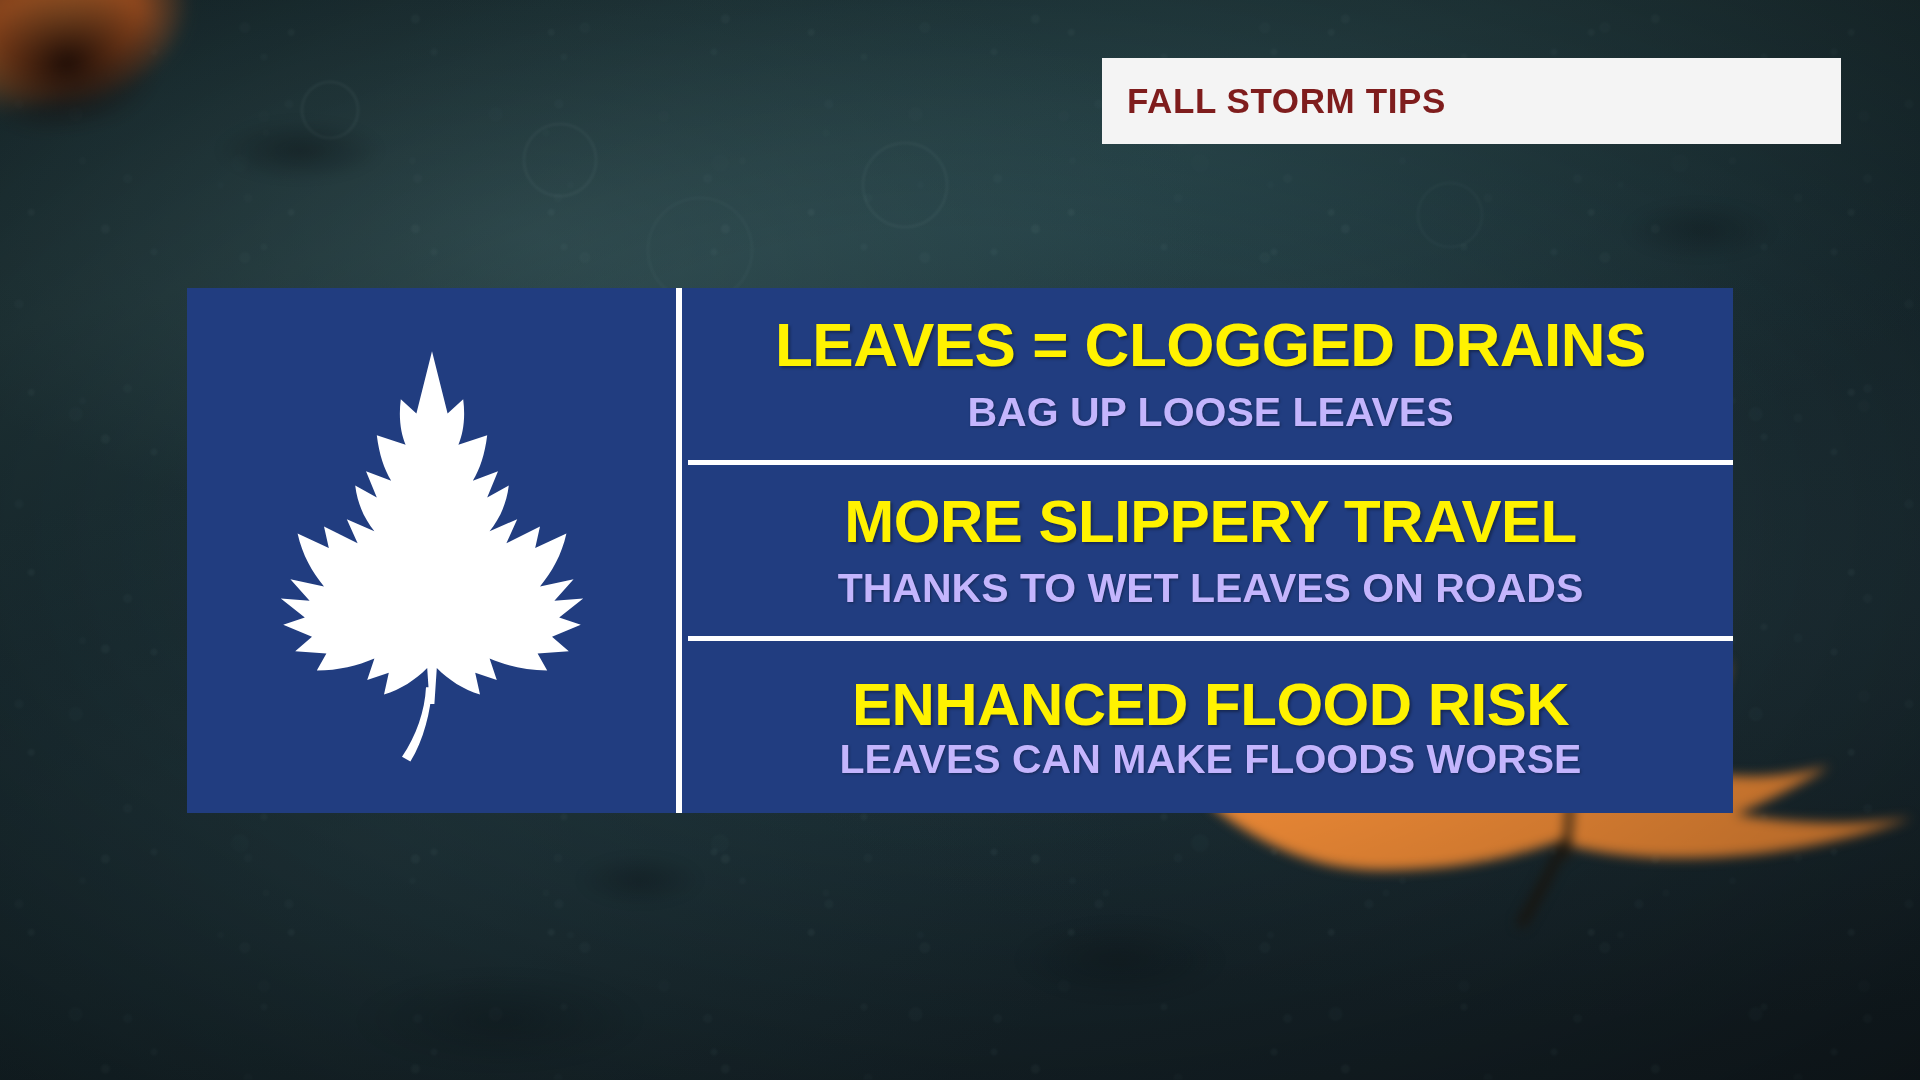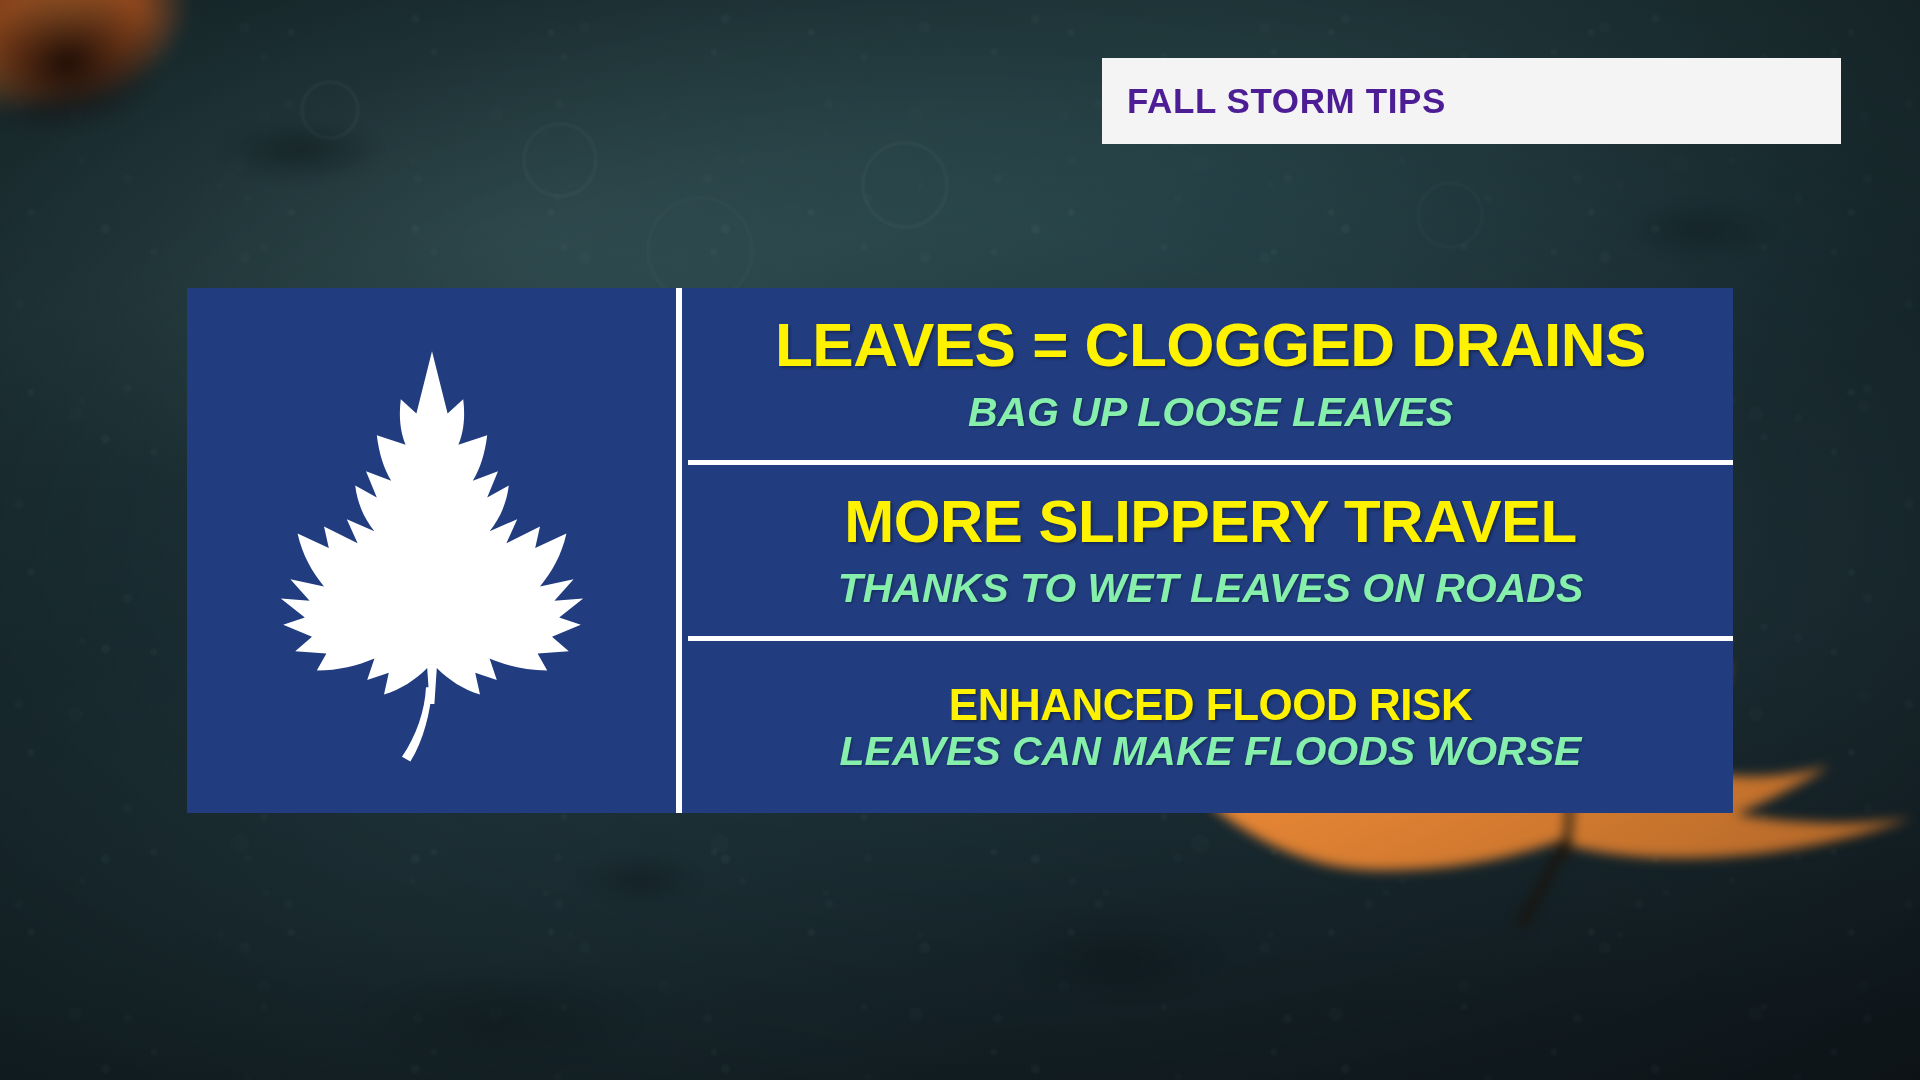--- a/index.html
+++ b/index.html
@@ -95,21 +95,21 @@
 
   
   #title-bar {
     position:absolute; left:1102px; top:58px; width:739px; height:86px;
     background:#f4f4f4;
     display:flex; align-items:center;
   }
   #title-bar .title-text {
     padding-left:25px;
     font-size:35px; font-weight:bold; letter-spacing:.6px;
-    color:#4c1d95; white-space:nowrap;
+    color:#7f1d1d; white-space:nowrap;
   }
 
   
   #panel {
     position:absolute; left:187px; top:288px; width:1546px; height:525px;
     background:#213d80;
     display:flex;
   }
   #panel-icon {
     width:489px; flex:0 0 489px;
@@ -137,35 +137,34 @@
   .tip-head {
     color:#fff200;
     font-weight:bold;
     font-size:62px;
     line-height:1.0;
     letter-spacing:-0.5px;
     white-space:nowrap;
     text-shadow:2px 2px 3px rgba(0,0,0,.35);
   }
   .tip-sub {
-    color:#86efac;
+    color:#c4b5fd;
     font-weight:bold;
     font-size:41px;
     line-height:1.0;
     letter-spacing:0px;
     margin-top:17px;
     white-space:nowrap;
     text-shadow:1px 1px 3px rgba(0,0,0,.35);
-    font-style:italic;
   }
   .tip-row.r1 .tip-head { font-size:62px; }
   .tip-row.r1 .tip-sub  { font-size:41px; margin-top:16px; }
   .tip-row.r2 .tip-head { font-size:60px; }
   .tip-row.r2 .tip-sub  { font-size:41px; margin-top:16px; }
-  .tip-row.r3 .tip-head { font-size:44px; }
+  .tip-row.r3 .tip-head { font-size:60px; }
   .tip-row.r3 .tip-sub  { font-size:41px; margin-top:4px; }
 </style>
 </head>
 <body>
 
 <div id="bg">
   <div class="bg-base"></div>
   <div class="bg-speckle"></div>
   <div class="bg-ripples"></div>
   <div class="bg-blotch"></div>

